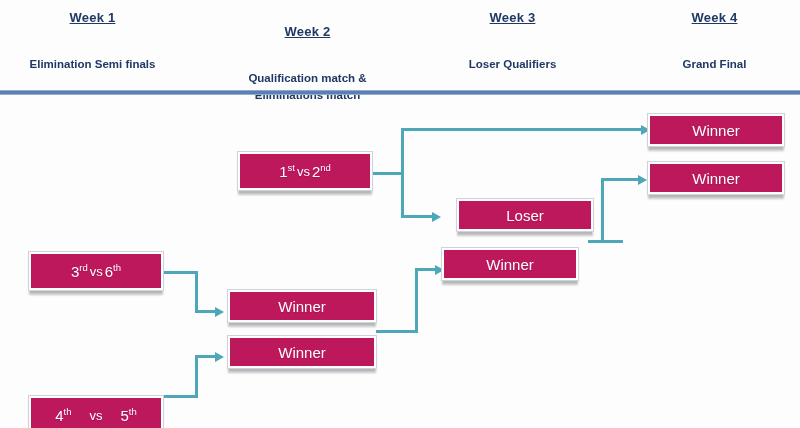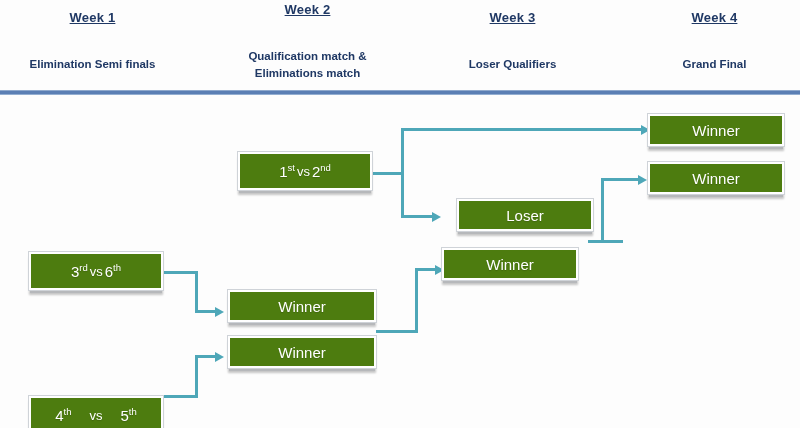--- a/index.html
+++ b/index.html
@@ -45,21 +45,21 @@
     background: #5b7fb4;
     border-top: 1px solid #8fa9cd;
     border-bottom: 1px solid #93aed1;
     box-sizing: border-box;
   }
 
   
   .node {
     position: absolute;
     box-sizing: border-box;
-    background: #4d7c0f;
+    background: #be185d;
     border: 2px solid #ffffff;
     outline: 1px solid #cfd3d8;
     box-shadow: 0 4px 0 -1px #b6b8bb, 0 5px 2px rgba(0,0,0,.22);
     color: #ffffff;
     font-size: 15px;
     display: flex;
     align-items: center;
     justify-content: center;
     text-shadow: 0 1px 1px rgba(0,0,0,.18);
   }
@@ -96,21 +96,21 @@
 </head>
 <body>
 
 <div id="root">
 
   <div class="hdr-col" style="left:0px; top:10px; width:185px;">
     <div class="hdr-title">Week 1</div>
     <div class="hdr-sub">Elimination Semi finals</div>
   </div>
 
-  <div class="hdr-col" style="left:215px; top:2px; width:185px;">
+  <div class="hdr-col" style="left:215px; top:24px; width:185px;">
     <div class="hdr-title">Week 2</div>
     <div class="hdr-sub" style="white-space:pre-line;">Qualification match &amp;
 Eliminations match</div>
   </div>
 
   <div class="hdr-col" style="left:420px; top:10px; width:185px;">
     <div class="hdr-title">Week 3</div>
     <div class="hdr-sub">Loser Qualifiers</div>
   </div>
 

